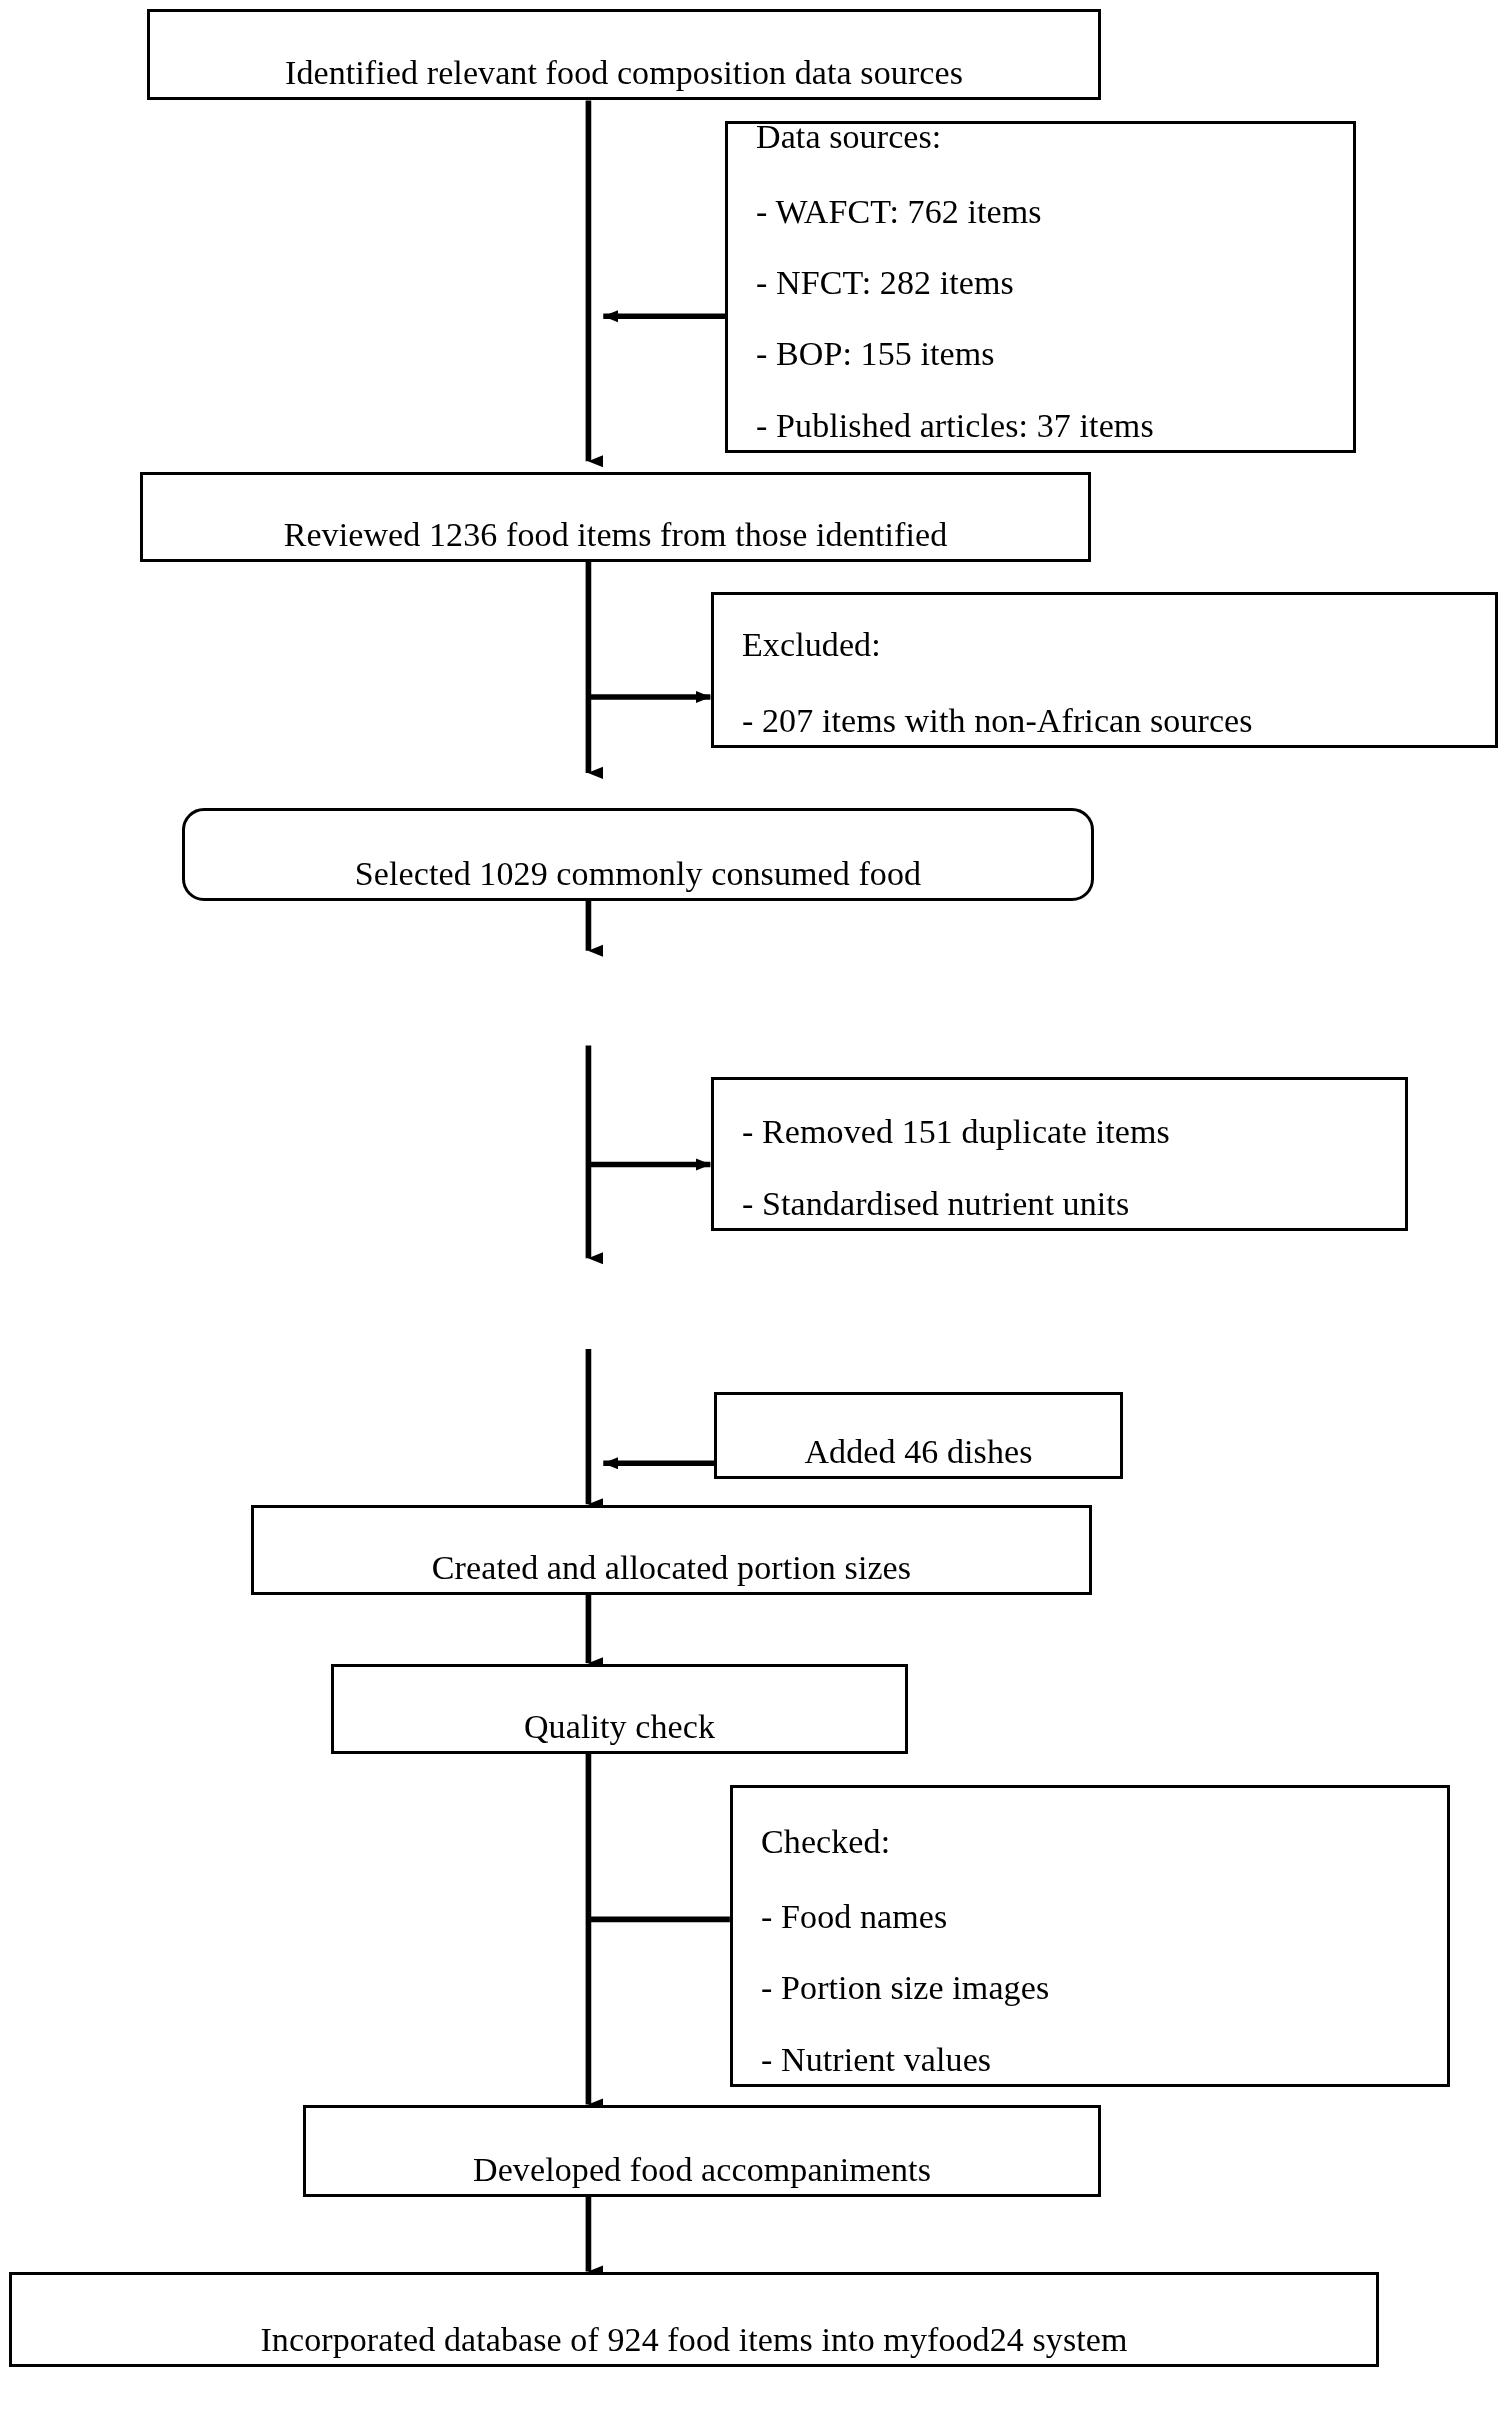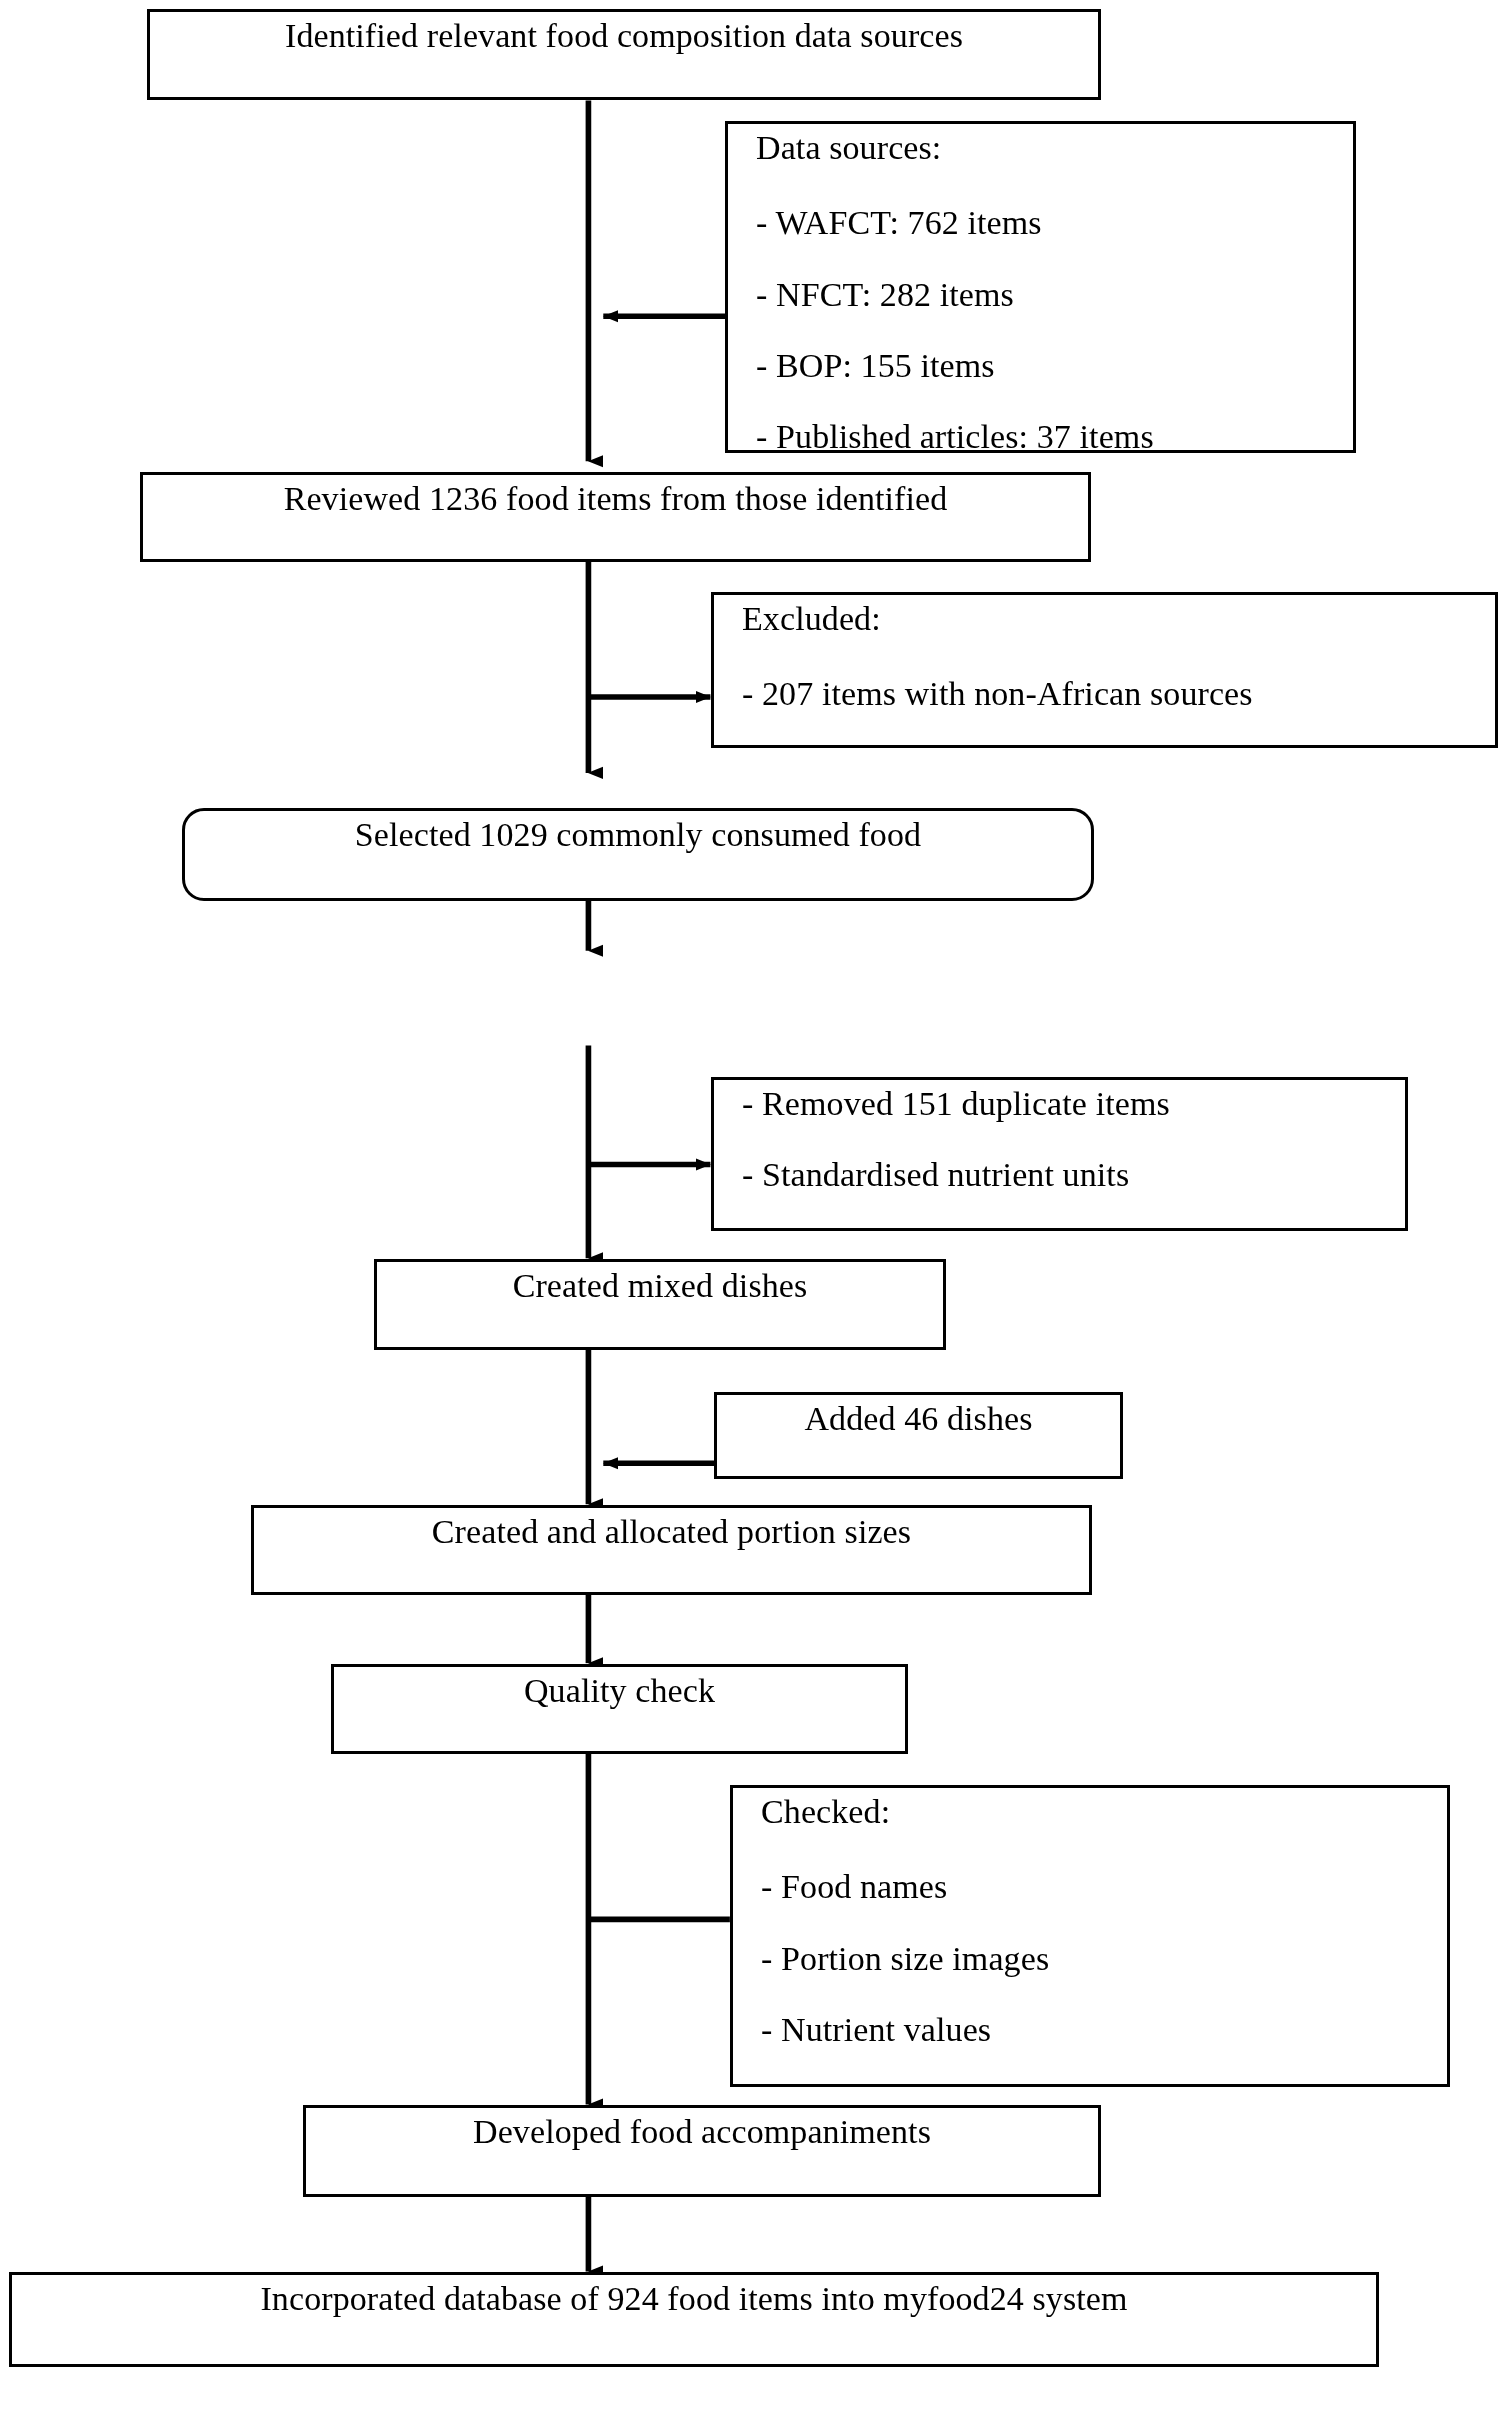--- a/index.html
+++ b/index.html
@@ -27,21 +27,21 @@
     height: 2413px;
     pointer-events: none;
   }
   .node {
     position: absolute;
     box-sizing: border-box;
     background: #ffffff;
     border: 3.6px solid #000000;
     display: flex;
     flex-direction: column;
-    justify-content: flex-start;
+    justify-content: flex-end;
     z-index: 3;
   }
   .node.center {
     align-items: center;
     text-align: center;
   }
   .node.listbox {
     align-items: flex-start;
     text-align: left;
   }
@@ -134,23 +134,20 @@
   <div class="node center" style="left:182px; top:808px; width:912px; height:93px;border-radius:22px;">
     <span class="line">Selected 1029 commonly consumed food</span>
   </div>
 
 
   <div class="node listbox" style="left:711px; top:1077px; width:697px; height:154px;">
     <span class="line">- Removed 151 duplicate items</span>
     <span class="line spaced">- Standardised nutrient units</span>
   </div>
 
-  <div class="node center" style="left:374px; top:1259px; width:572px; height:91px;">
-    <span class="line">Created mixed dishes</span>
-  </div>
 
   <div class="node center" style="left:714px; top:1392px; width:409px; height:87px;">
     <span class="line">Added 46 dishes</span>
   </div>
 
   <div class="node center" style="left:251px; top:1505px; width:841px; height:90px;">
     <span class="line">Created and allocated portion sizes</span>
   </div>
 
   <div class="node center" style="left:331px; top:1664px; width:577px; height:90px;">

